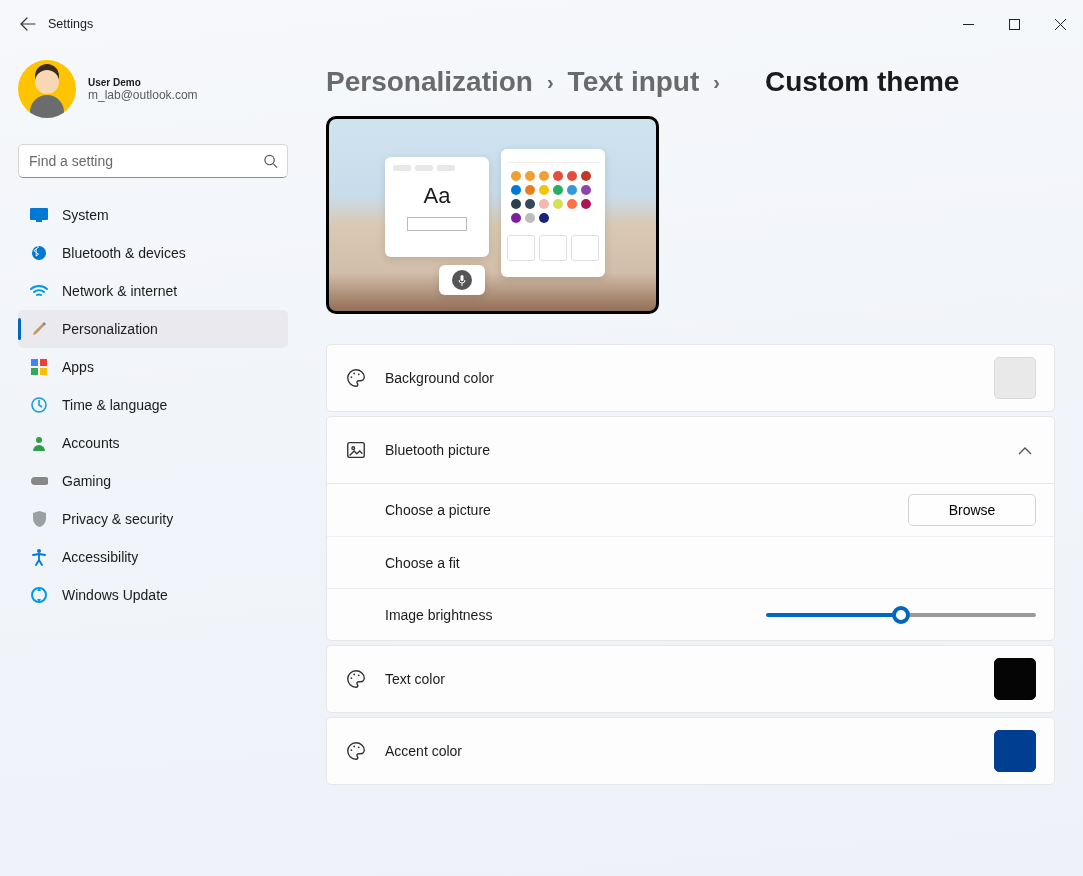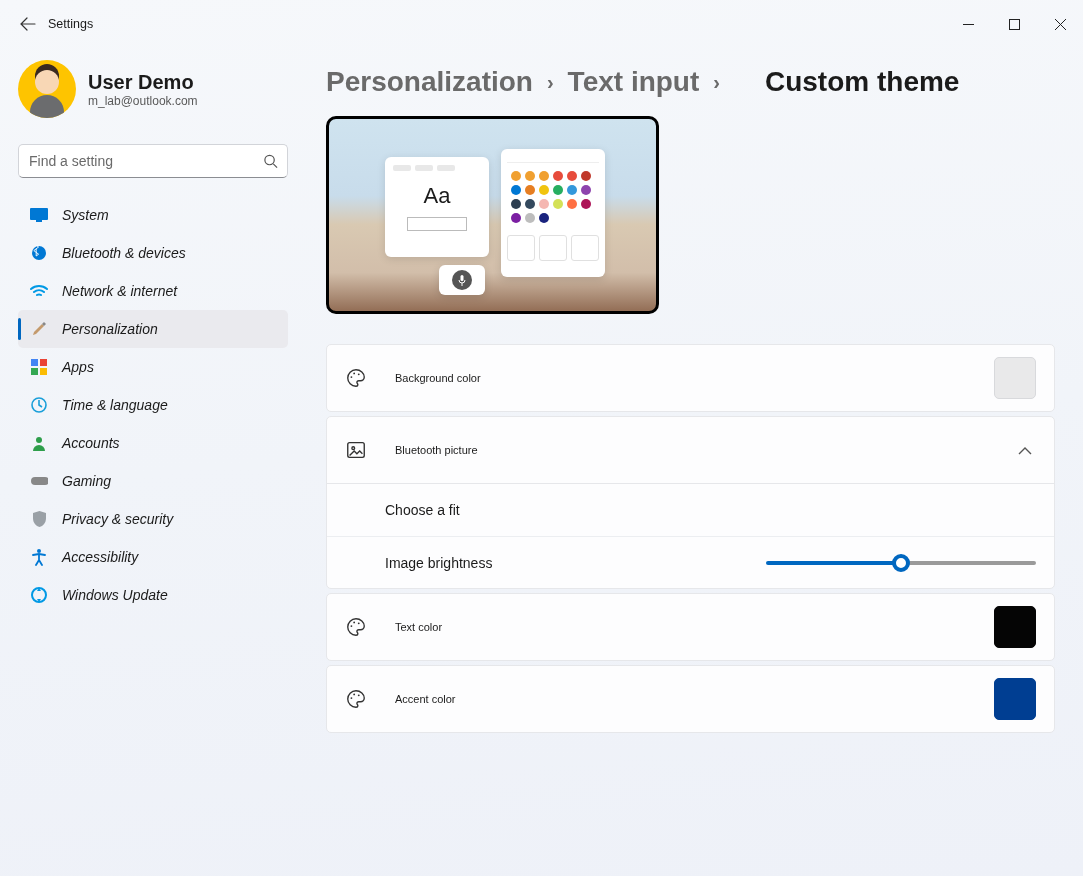--- a/index.html
+++ b/index.html
@@ -8,28 +8,28 @@
   .back-btn { width: 40px; height: 40px; display:flex; align-items:center; justify-content:center; border-radius:4px; }
   .title { font-size: 12.5px; margin-left: 0; color: #1b1b1b; }
   .win-controls { margin-left: auto; display: flex; }
   .win-btn { width: 46px; height: 32px; display:flex; align-items:center; justify-content:center; }
   .layout { display:flex; height: 828px; }
   .sidebar { width: 300px; padding: 8px 12px 0 18px; }
   .profile { display:flex; align-items:center; gap: 12px; margin-bottom: 18px; padding: 4px 0 8px 0; }
   .avatar { width: 58px; height: 58px; border-radius: 50%; background: radial-gradient(circle at 50% 45%, #fec400 0 100%); position:relative; overflow:hidden; }
   .avatar::after { content:""; position:absolute; left:50%; top:60%; transform:translateX(-50%); width:34px; height:34px; background:#6b6c6e; border-radius:50% 50% 40% 40%; }
   .avatar::before { content:""; position:absolute; left:50%; top:18%; transform:translateX(-50%); width:24px; height:24px; background:#f8d7b5; border-radius:50%; box-shadow: 0 -6px 0 #3a2a20; }
-  .profile-name { font-size: 20px; font-weight:600; }
+  .profile-name { font-size: 10px; font-weight:600; }
   .profile-email { font-size: 12px; color:#5a5a5a; }
   .search-wrap { position:relative; margin-bottom: 18px; }
   .search { width: 100%; height: 34px; border: 1px solid #d2d4d9; border-bottom: 1.5px solid #8b8d92; border-radius: 5px; padding: 0 34px 0 10px; font-size: 14px; background: #fff; }
   .search::placeholder { color:#6a6a6a; }
   .search-icon { position:absolute; right:10px; top:50%; transform:translateY(-50%); color:#555; }
   .nav { list-style:none; }
-  .nav-item { display:flex; align-items:center; gap: 14px; height: 38px; padding: 0 12px; border-radius: 5px; font-size: 14px; cursor:pointer; position:relative;font-style:italic; }
+  .nav-item { display:flex; align-items:center; gap: 14px; height: 38px; padding: 0 12px; border-radius: 5px; font-size: 14px; cursor:pointer; position:relative; }
   .nav-item.selected { background: #eaeaee; }
   .nav-item.selected::before { content:""; position:absolute; left:0; top:8px; bottom:8px; width:3px; background:#0067c0; border-radius:3px; }
   .ni-icon { width:18px; height:18px; display:flex; align-items:center; justify-content:center; }
   .main { flex:1; padding: 18px 28px 0 26px; overflow-y:auto; }
   .breadcrumbs { display:flex; align-items:center; gap: 14px; font-size: 28px; font-weight:600; margin-bottom: 18px; }
   .bc-link { color:#6a6a6a; font-weight:600; }
   .bc-sep { color:#6a6a6a; font-size:20px; }
   .bc-current { color:#1b1b1b;margin-left:31px; }
   .preview { width: 333px; height: 198px; border: 3px solid #000; border-radius: 10px; background: linear-gradient(180deg, #cfe3ef 0%, #c8dceb 40%, #d9c9b2 55%, #d2beaa 80%, #936e56 100%); position:relative; margin-bottom: 30px; }
   .prev-card { position:absolute; background:#fff; border-radius:6px; box-shadow: 0 2px 8px rgba(0,0,0,.12); }
@@ -41,21 +41,21 @@
   .prev-right { left:172px; top:30px; width:104px; height:128px; padding:6px; }
   .dots { display:flex; flex-wrap:wrap; gap:4px; padding:6px 4px; }
   .dots span { width:10px; height:10px; border-radius:50%; }
   .tiles { display:flex; gap:4px; margin-top:6px; }
   .tiles div { flex:1; height:26px; border:1px solid #e0e0e0; border-radius:3px; }
   .prev-mic { left:110px; bottom:16px; width:46px; height:30px; border-radius:6px; display:flex; align-items:center; justify-content:center; }
   .mic-dot { width:20px; height:20px; border-radius:50%; background:#555; display:flex;align-items:center;justify-content:center;color:#fff;font-size:10px;}
   .card { background:#fdfdfe; border:1px solid #e6e7ea; border-radius:5px; margin-bottom: 4px; }
   .card-row { display:flex; align-items:center; min-height: 66px; padding: 0 18px; gap: 18px; }
   .card-icon { width:22px; height:22px; display:flex;align-items:center;justify-content:center; color:#333; }
-  .card-label { font-size:11px; flex:1;margin-left:10px; }
+  .card-label { font-size:14px; flex:1; }
   .swatch { width:42px; height:42px; border-radius:5px; border:1px solid #d8d9dc; }
   .chev { color:#555; width:18px; text-align:center; }
   .expand-sub { border-top:1px solid #e6e7ea; }
   .sub-row { display:flex; align-items:center; min-height: 52px; padding: 0 18px 0 58px; gap:18px; border-top:1px solid #eceef1; }
   .sub-row:first-child { border-top:none; }
   .sub-label { font-size:14px; flex:1; }
   .btn { height:32px; min-width:128px; border:1px solid #d2d4d9; background:#fefefe; border-radius:5px; font-size:14px; padding:0 18px; cursor:pointer; }
   .select { height:32px; min-width:128px; border:1px solid #d2d4d9; background:#fefefe; border-radius:5px; font-size:14px; padding:0 30px 0 12px; display:flex; align-items:center; justify-content:space-between; gap:18px; cursor:pointer; }
   .slider-wrap { width:270px; display:flex; align-items:center; }
   .slider { width:100%; height:4px; background:linear-gradient(to right,#0067c0 0 50%, #9a9a9a 50% 100%); position:relative; border-radius:2px; }
@@ -297,20 +297,24 @@
           </span>
         <span class="card-label">Bluetooth picture</span>
         <span class="chev">
             <svg width="14" height="9">
               <path d="M1 8l6-6 6 6" stroke="#555" fill="none" stroke-width="1.4"></path>
             </svg>
           </span>
       </div>
       <div class="expand-sub">
         <div class="sub-row">
+          <span class="sub-label">Choose a picture</span>
+          <button class="btn">Browse</button>
+        </div>
+        <div class="sub-row">
           <span class="sub-label">Choose a fit</span>
         </div>
         <div class="sub-row">
           <span class="sub-label">Image brightness</span>
           <div class="slider-wrap">
             <div class="slider">
               <div class="slider-thumb"></div>
             </div>
           </div>
         </div>

